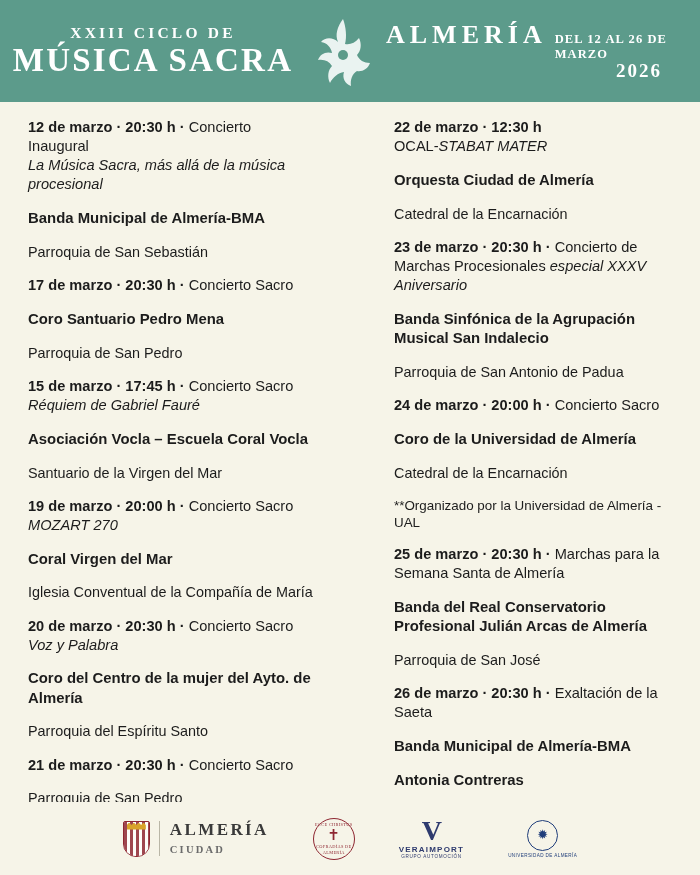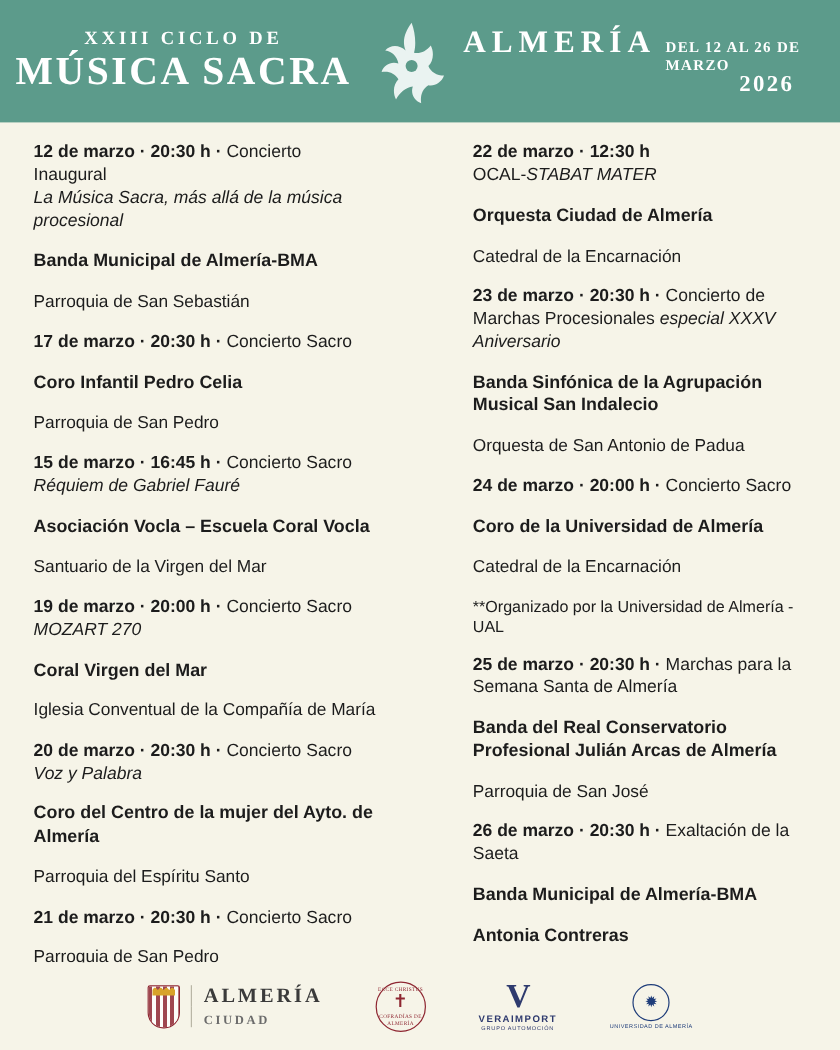--- a/index.html
+++ b/index.html
@@ -227,29 +227,29 @@
     </div>
 
     <div class="event">
       <p class="ev-line">
         <span class="b">17 de marzo</span>
         <span class="dot">·</span>
         <span class="b">20:30 h</span>
         <span class="dot">·</span>
         <span>Concierto Sacro</span>
       </p>
-      <p class="ev-title">Coro Infantil Pedro Celia</p>
+      <p class="ev-title">Coro Santuario Pedro Mena</p>
       <p class="ev-place">Parroquia de San Pedro</p>
     </div>
 
     <div class="event">
       <p class="ev-line">
         <span class="b">15 de marzo</span>
         <span class="dot">·</span>
-        <span class="b">16:45 h</span>
+        <span class="b">17:45 h</span>
         <span class="dot">·</span>
         <span>Concierto Sacro</span>
       </p>
       <p class="ev-line i">Réquiem de Gabriel Fauré</p>
       <p class="ev-title">Asociación Vocla – Escuela Coral Vocla</p>
       <p class="ev-place">Santuario de la Virgen del Mar</p>
     </div>
 
     <div class="event">
       <p class="ev-line">
@@ -312,21 +312,21 @@
     <div class="event">
       <p class="ev-line">
         <span class="b">23 de marzo</span>
         <span class="dot">·</span>
         <span class="b">20:30 h</span>
         <span class="dot">·</span>
         <span>Concierto de Marchas Procesionales</span>
         <span class="i">especial XXXV Aniversario</span>
       </p>
       <p class="ev-title">Banda Sinfónica de la Agrupación Musical San Indalecio</p>
-      <p class="ev-place">Orquesta de San Antonio de Padua</p>
+      <p class="ev-place">Parroquia de San Antonio de Padua</p>
     </div>
 
     <div class="event">
       <p class="ev-line">
         <span class="b">24 de marzo</span>
         <span class="dot">·</span>
         <span class="b">20:00 h</span>
         <span class="dot">·</span>
         <span>Concierto Sacro</span>
       </p>

